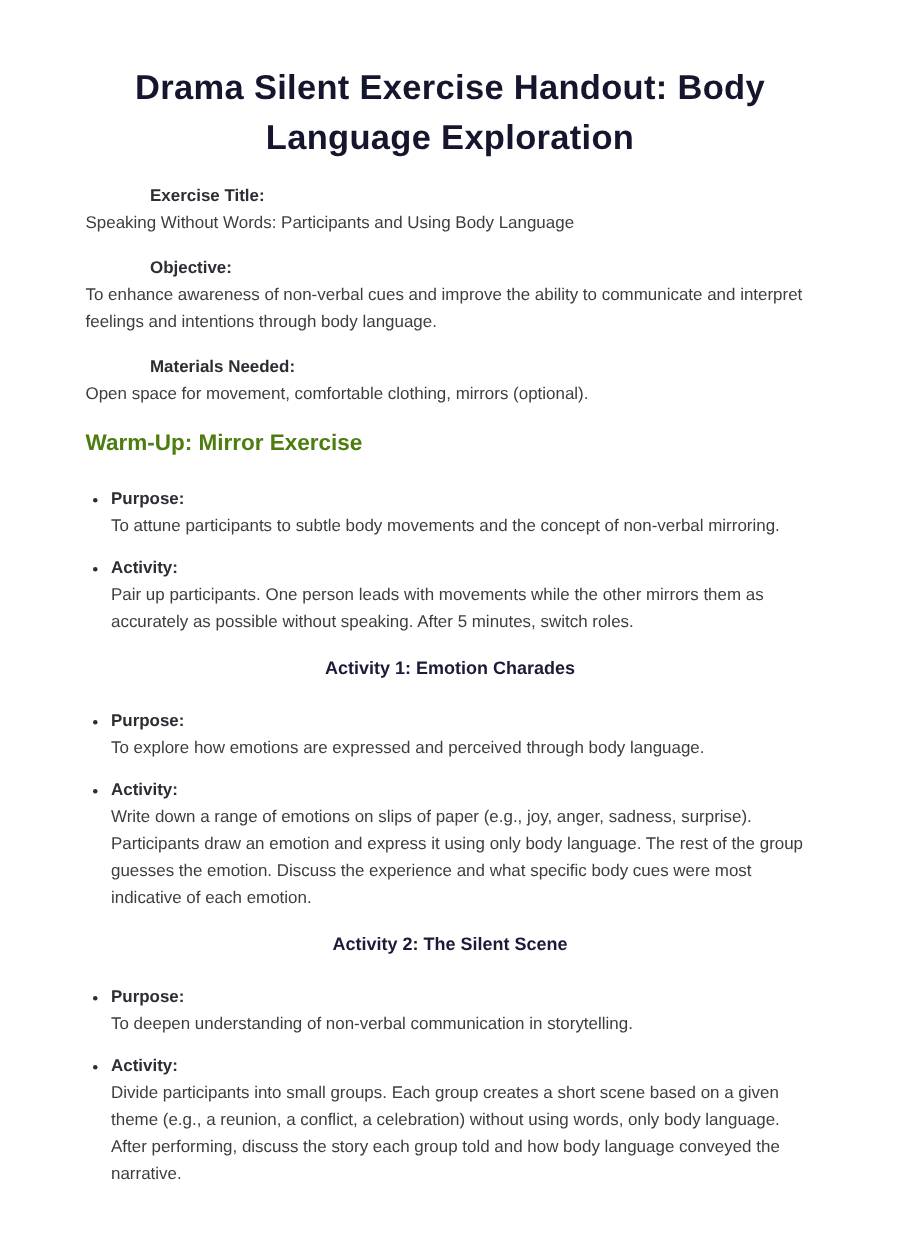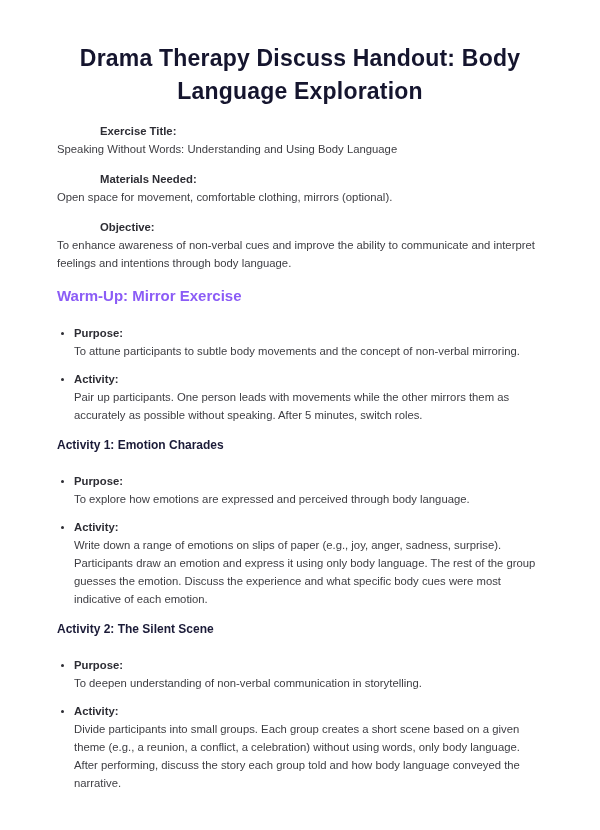--- a/index.html
+++ b/index.html
@@ -30,28 +30,29 @@
     display: block;
     font-weight: bold;
     color: #2d2d34;
     padding-left: 43px;
   }
   h2.section-heading {
     margin: 14px 0 10px 0;
     font-size: 15px;
     line-height: 20px;
     font-weight: bold;
-    color: #8b5cf6;
+    color: #4d7c0f;
   }
   h3.section-heading {
     margin: 12px 0 10px 0;
     font-size: 12px;
     line-height: 18px;
     font-weight: bold;
     color: #1b1b38;
+    text-align: center;
   }
   ul.item-list {
     margin: 18px 0 12px 0;
     padding: 0 0 0 17px;
     list-style-type: disc;
   }
   ul.item-list li { margin: 0 0 10px 0; }
   ul.item-list li::marker { color: #2d2d34; font-size: 10px; }
   .item-label {
     display: block;
@@ -59,37 +60,37 @@
     color: #2d2d34;
   }
   .item-text, .field-text { display: block; }
 </style>
 </head>
 <body>
 
 <div class="page">
 
   <h1 class="doc-title">
-    <span class="tline">Drama Therapy Discuss Handout: Body</span>
+    <span class="tline">Drama Silent Exercise Handout: Body</span>
     <span class="tline">Language Exploration</span>
   </h1>
 
   <p class="field">
     <strong class="field-label">Exercise Title:</strong>
-    <span class="field-text">Speaking Without Words: Understanding and Using Body Language</span>
+    <span class="field-text">Speaking Without Words: Participants and Using Body Language</span>
+  </p>
+
+  <p class="field">
+    <strong class="field-label">Objective:</strong>
+    <span class="field-text">To enhance awareness of non-verbal cues and improve the ability to communicate and interpret feelings and intentions through body language.</span>
   </p>
 
   <p class="field">
     <strong class="field-label">Materials Needed:</strong>
     <span class="field-text">Open space for movement, comfortable clothing, mirrors (optional).</span>
-  </p>
-
-  <p class="field">
-    <strong class="field-label">Objective:</strong>
-    <span class="field-text">To enhance awareness of non-verbal cues and improve the ability to communicate and interpret feelings and intentions through body language.</span>
   </p>
 
   <h2 class="section-heading">Warm-Up: Mirror Exercise</h2>
   <ul class="item-list">
     <li>
       <strong class="item-label">Purpose:</strong>
       <span class="item-text">To attune participants to subtle body movements and the concept of non-verbal mirroring.</span>
     </li>
     <li>
       <strong class="item-label">Activity:</strong>

